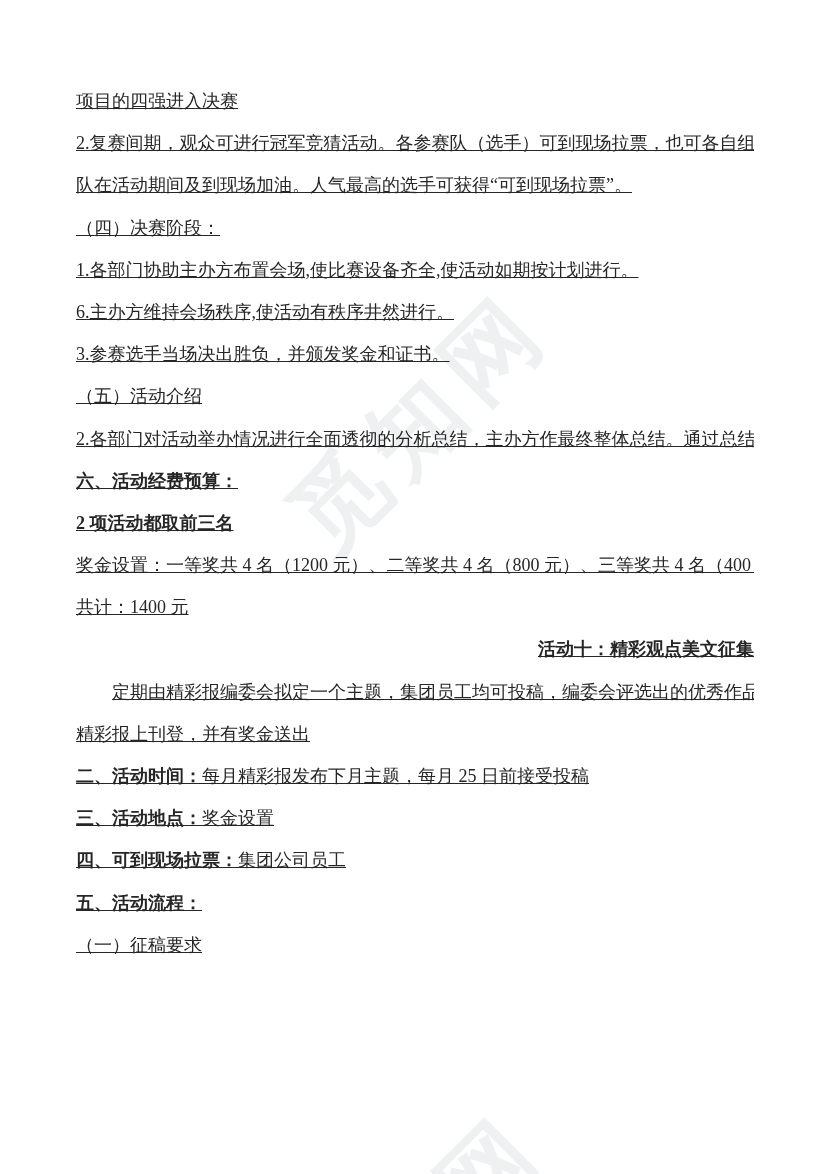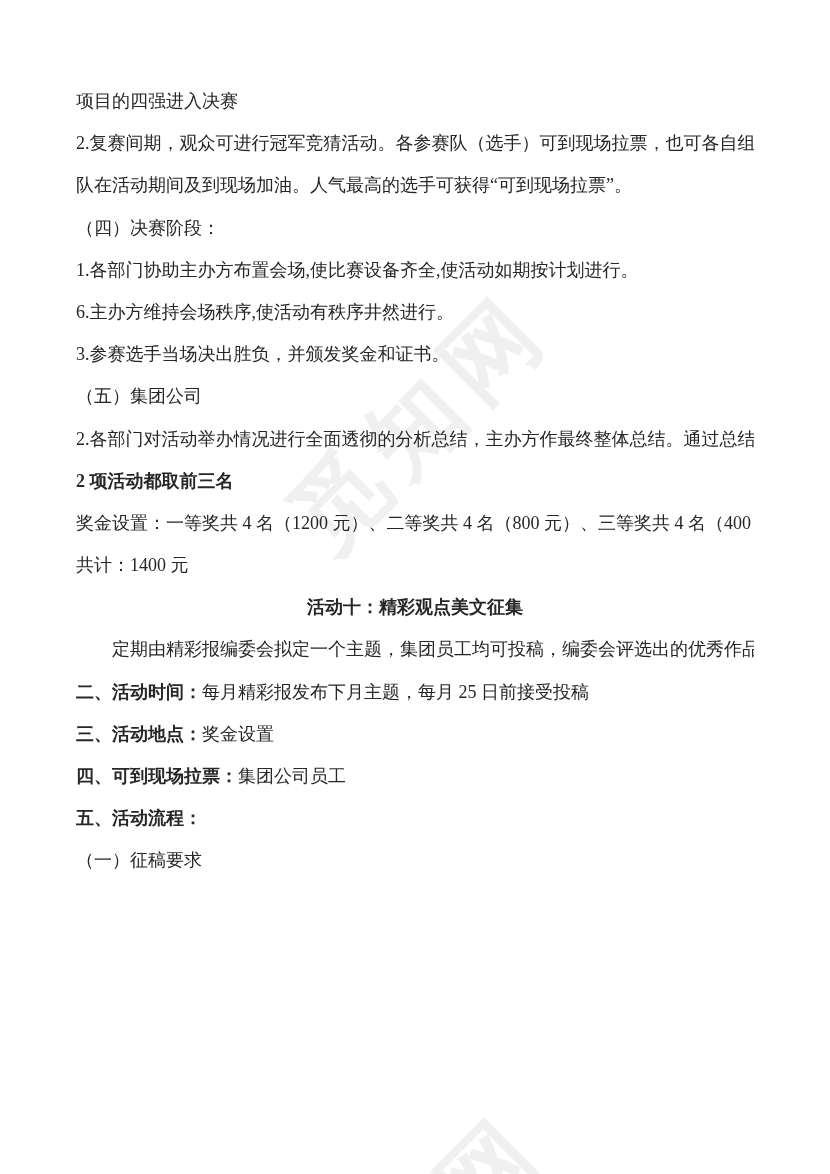--- a/index.html
+++ b/index.html
@@ -33,55 +33,58 @@
   .watermark.bottom { left: 417px; top: 1243px; }
   
   .content {
     position: absolute;
     left: 76px;
     top: 80px;
     width: 678px;
     z-index: 1;
     color: #262626;
     font-size: 18px;
+    text-decoration: underline;
   }
   .line {
     height: 42.2px;
     line-height: 42.2px;
     white-space: pre;
     overflow: hidden;
     text-align: left;
   }
   .line.b      { font-weight: bold; }
-  .line.center { text-align: center; }
+  .line.center { text-align: right; }
   .line.indent { text-indent: 36px; }
   .line .lbl   { font-weight: bold; }
   .line .txt   { font-weight: normal; }
   .line.b .txt { font-weight: bold; }
 </style>
 </head>
 <body>
 
 <div class="page" style="background: rgb(255, 255, 255);">
   <div class="watermark mid" style="color: rgb(239, 240, 242);">觅知网</div>
   <div class="watermark bottom" style="color: rgb(239, 240, 242);">觅知网</div>
   <main class="content" style="color: rgb(38, 38, 38);">
       <div class="line"><span class="txt">项目的四强进入决赛</span></div>
       <div class="line"><span class="txt">2.复赛间期，观众可进行冠军竞猜活动。各参赛队（选手）可到现场拉票，也可各自组织拉拉</span></div>
       <div class="line"><span class="txt">队在活动期间及到现场加油。人气最高的选手可获得“可到现场拉票”。</span></div>
       <div class="line"><span class="txt">（四）决赛阶段：</span></div>
       <div class="line"><span class="txt">1.各部门协助主办方布置会场,使比赛设备齐全,使活动如期按计划进行。</span></div>
       <div class="line"><span class="txt">6.主办方维持会场秩序,使活动有秩序井然进行。</span></div>
       <div class="line"><span class="txt">3.参赛选手当场决出胜负，并颁发奖金和证书。</span></div>
-      <div class="line"><span class="txt">（五）集团公司</span></div>
+      <div class="line"><span class="txt">（五）活动介绍</span></div>
       <div class="line"><span class="txt">2.各部门对活动举办情况进行全面透彻的分析总结，主办方作最终整体总结。通过总结，认清</span></div>
+      <div class="line b"><span class="txt">六、活动经费预算：</span></div>
       <div class="line b"><span class="txt">2 项活动都取前三名</span></div>
       <div class="line"><span class="txt">奖金设置：一等奖共 4 名（1200 元）、二等奖共 4 名（800 元）、三等奖共 4 名（400 元）</span></div>
       <div class="line"><span class="txt">共计：1400 元</span></div>
       <div class="line b center"><span class="txt">活动十：精彩观点美文征集</span></div>
       <div class="line indent"><span class="txt">定期由精彩报编委会拟定一个主题，集团员工均可投稿，编委会评选出的优秀作品将在</span></div>
+      <div class="line"><span class="txt">精彩报上刊登，并有奖金送出</span></div>
       <div class="line"><span class="lbl">二、活动时间：</span><span class="txt">每月精彩报发布下月主题，每月 25 日前接受投稿</span></div>
       <div class="line"><span class="lbl">三、活动地点：</span><span class="txt">奖金设置</span></div>
       <div class="line"><span class="lbl">四、可到现场拉票：</span><span class="txt">集团公司员工</span></div>
       <div class="line b"><span class="txt">五、活动流程：</span></div>
       <div class="line"><span class="txt">（一）征稿要求</span></div>
     </main>
 </div>
 
 </body></html>

